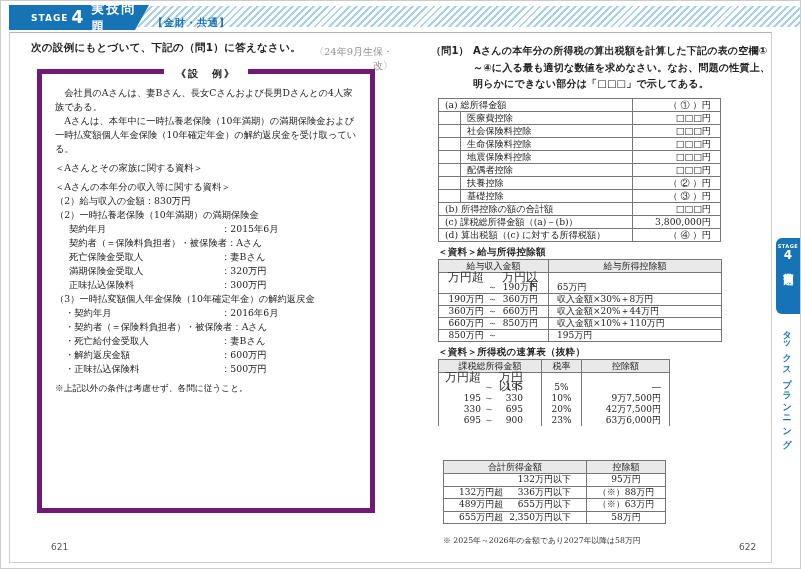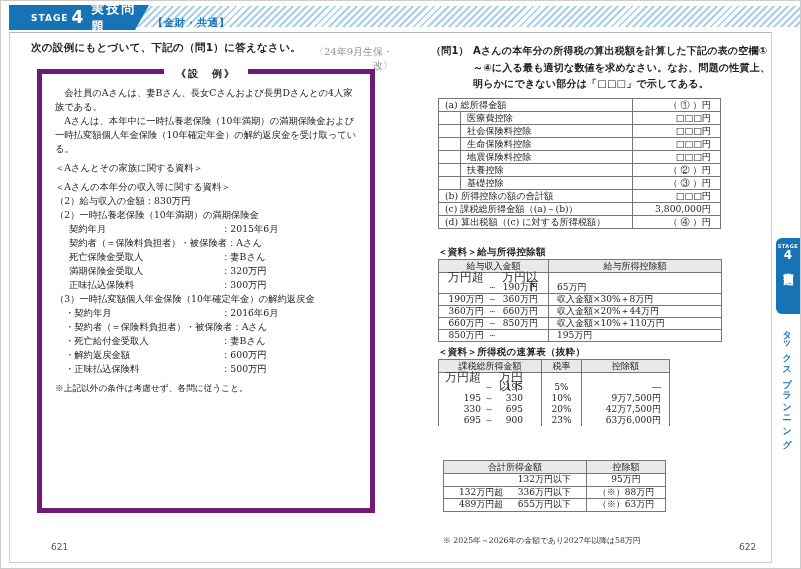--- a/index.html
+++ b/index.html
@@ -227,20 +227,25 @@
           <td class="lbl">生命保険料控除</td>
           <td class="val">□□□円</td>
         </tr>
       <tr>
           <td class="ind"></td>
           <td class="lbl">地震保険料控除</td>
           <td class="val">□□□円</td>
         </tr>
       <tr>
           <td class="ind"></td>
+          <td class="lbl">配偶者控除</td>
+          <td class="val">□□□円</td>
+        </tr>
+      <tr>
+          <td class="ind"></td>
           <td class="lbl">扶養控除</td>
           <td class="val">（ ② ）円</td>
         </tr>
       <tr>
           <td class="ind"></td>
           <td class="lbl">基礎控除</td>
           <td class="val">（ ③ ）円</td>
         </tr>
       <tr>
           <td class="lbl" colspan="2">(b) 所得控除の額の合計額</td>
@@ -421,20 +426,29 @@
         </tr>
         <tr>
           <td>
             <div class="span2">
               <span class="lo">489万円超</span>
               <span class="hi">655万円以下</span>
             </div>
           </td>
           <td class="ded">（※）63万円</td>
         </tr>
+        <tr>
+          <td>
+            <div class="span2">
+              <span class="lo">655万円超</span>
+              <span class="hi">2,350万円以下</span>
+            </div>
+          </td>
+          <td class="ded">58万円</td>
+        </tr>
     </tbody>
   </table>
   <div class="basic-note">※ 2025年～2026年の金額であり2027年以降は58万円</div>
 
   <div class="pagenum right">622</div>
 
   <div class="side-tab">
     <span class="tab-stage">STAGE</span>
     <span class="tab-num">4</span>
     <span class="tab-title">実技問題</span>

